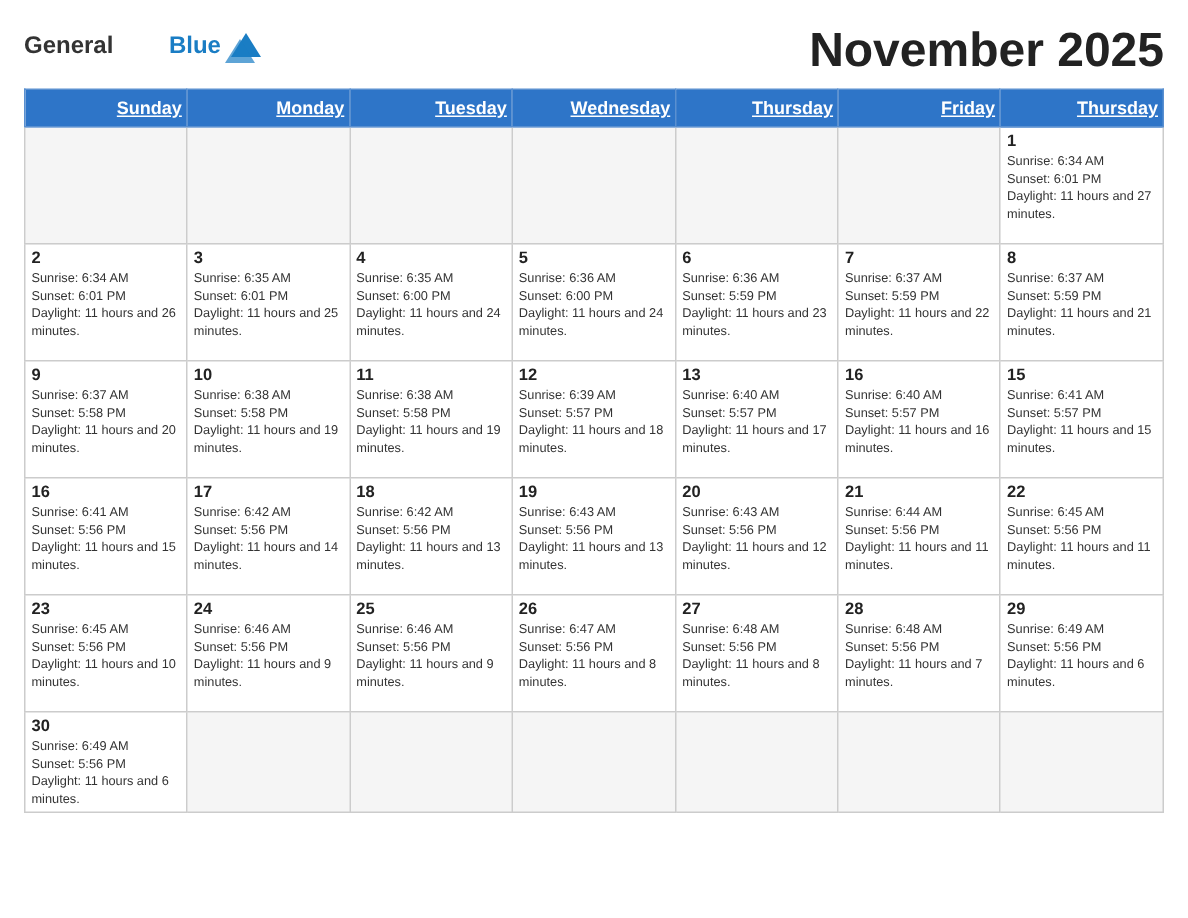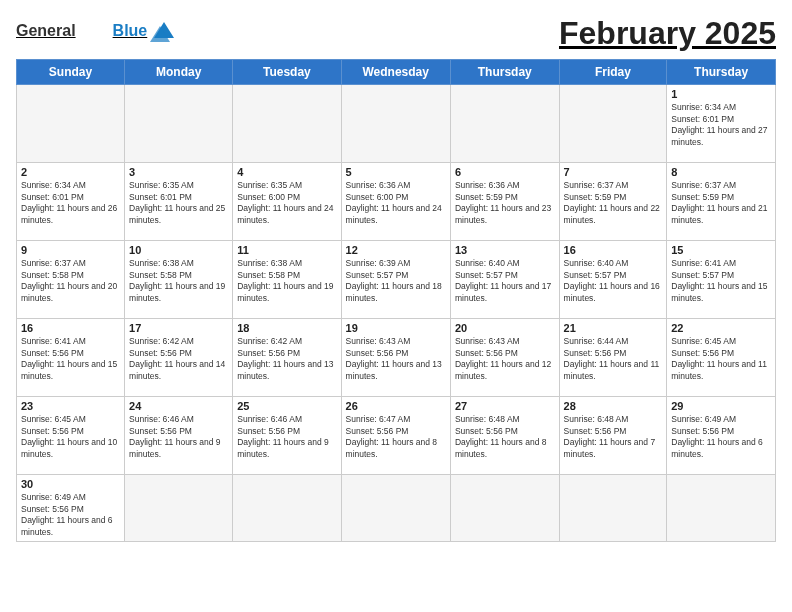--- a/index.html
+++ b/index.html
@@ -8,21 +8,20 @@
       background: #fff;
       width: 792px;
       min-height: 612px;
       padding: 16px;
     }
     .header {
       display: flex;
       align-items: flex-start;
       justify-content: space-between;
       margin-bottom: 8px;
-      text-decoration: underline;
     }
     .logo-area {
       display: flex;
       flex-direction: column;
       align-items: flex-start;
       padding-top: 4px;
     }
     .logo-text {
       display: flex;
       align-items: center;
@@ -51,23 +50,24 @@
     .calendar {
       width: 100%;
       border-collapse: collapse;
       border: 1px solid #ccc;
     }
     .calendar th {
       background: #2e75c8;
       color: #fff;
       font-size: 12px;
       font-weight: bold;
-      padding: 5px 16px;
-      text-align: center;
+      padding: 5px 3px;
+      text-align: right;
       border: 1px solid #5a90d0;
+      text-decoration: underline;
     }
     .calendar td {
       vertical-align: top;
       border: 1px solid #ccc;
       padding: 3px 4px;
       font-size: 9px;
       color: #333;
       width: 110px;
       min-height: 72px;
       height: 80px;
@@ -103,21 +103,21 @@
     <div class="logo-text">
       <span class="logo-general">General</span>
       <span class="logo-blue">Blue</span>
       <svg class="logo-icon" viewBox="0 0 28 22">
         <polygon points="4,18 14,2 24,18" fill="#1a7dc4"></polygon>
         <polygon points="0,22 10,6 20,22" fill="#1a7dc4" opacity="0.7"></polygon>
       </svg>
     </div>
   </div>
   <div class="title-area">
-    <div class="month-title">February 2025</div>
+    <div class="month-title">November 2025</div>
   </div>
 </div>
 
 <table class="calendar">
   <thead>
     <tr>
     <th>Sunday</th>
         <th>Monday</th>
         <th>Tuesday</th>
         <th>Wednesday</th>

